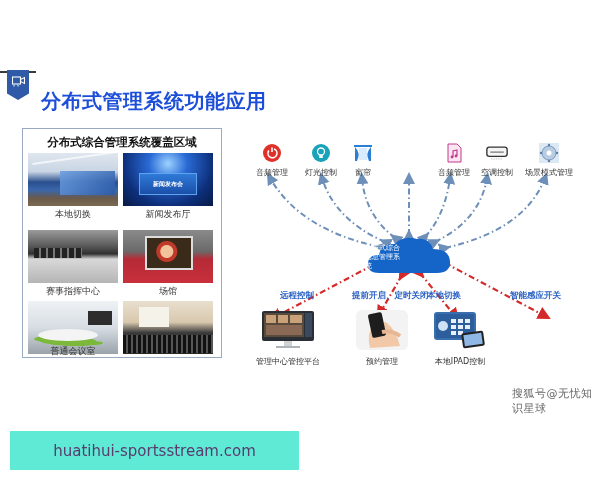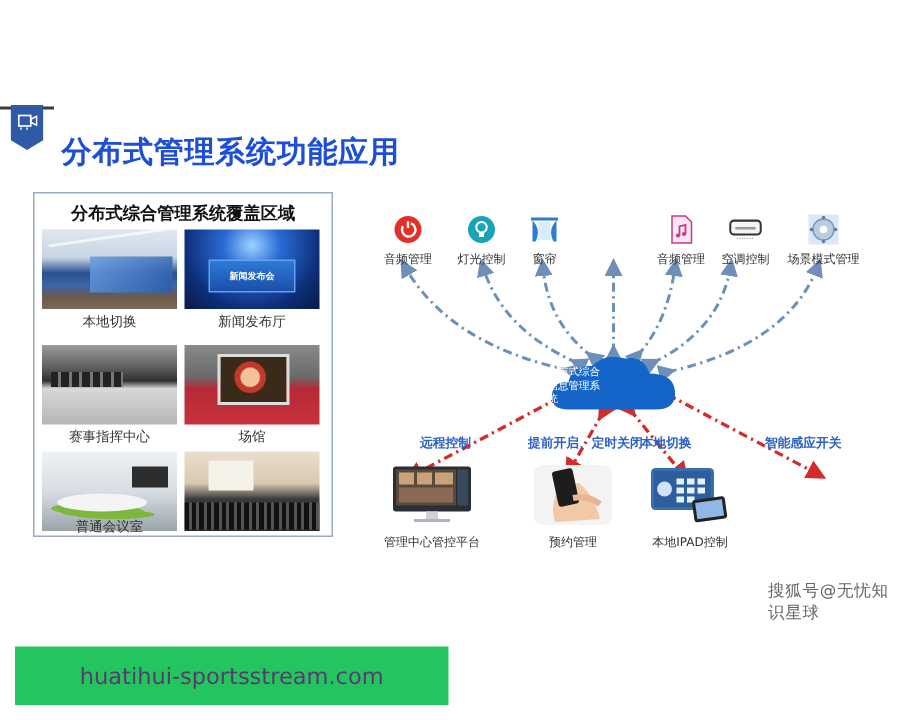--- a/index.html
+++ b/index.html
@@ -66,21 +66,21 @@
     .device { position: absolute; width: 80px; text-align: center; }
     .device .pic { margin: 0 auto; position: relative; }
     .device .lbl { font-size: 8px; color: #333; margin-top: 6px; white-space: nowrap; }
 
     .watermark {
       position: absolute; left: 466px; top: 386px;
       font-size: 11px; color: #666; letter-spacing: 0.5px; margin-left: 46px;
     }
     .url-banner {
       position: absolute; left: 10px; top: 431px; width: 289px; height: 39px;
-      background: #22c55e;
+      background: #5eead4;
       display: flex; align-items: center; justify-content: center;
     }
     .url-banner span { font-family: "DejaVu Sans", sans-serif; font-size: 15px; color: #5a3b6e; }
   </style>
 </head>
 <body>
 
 <div class="title-rule"></div>
 <div class="title-badge">
   <svg viewBox="0 0 13 11">

